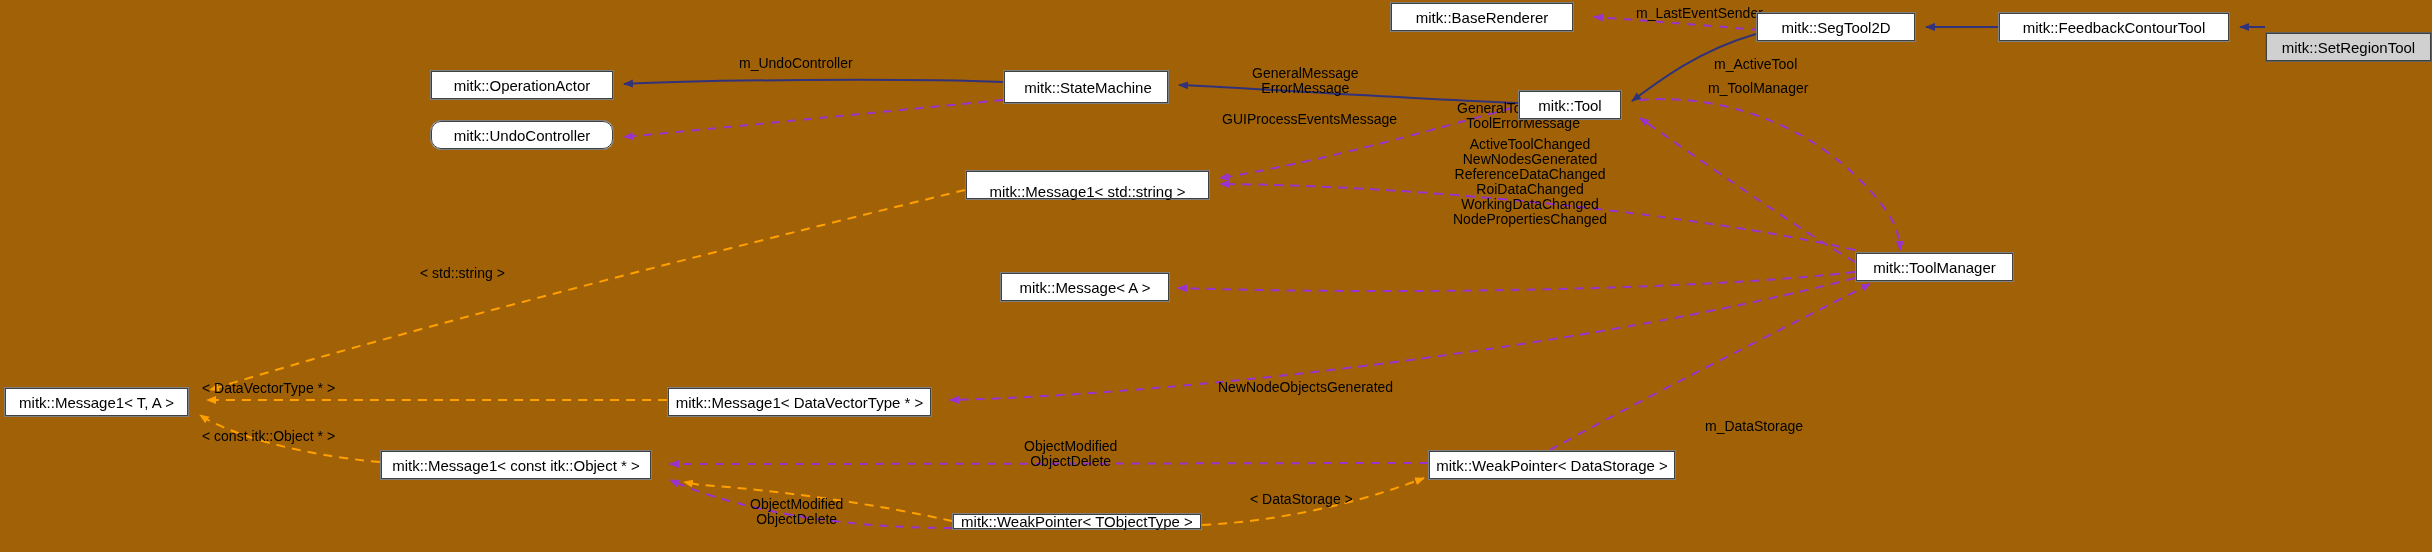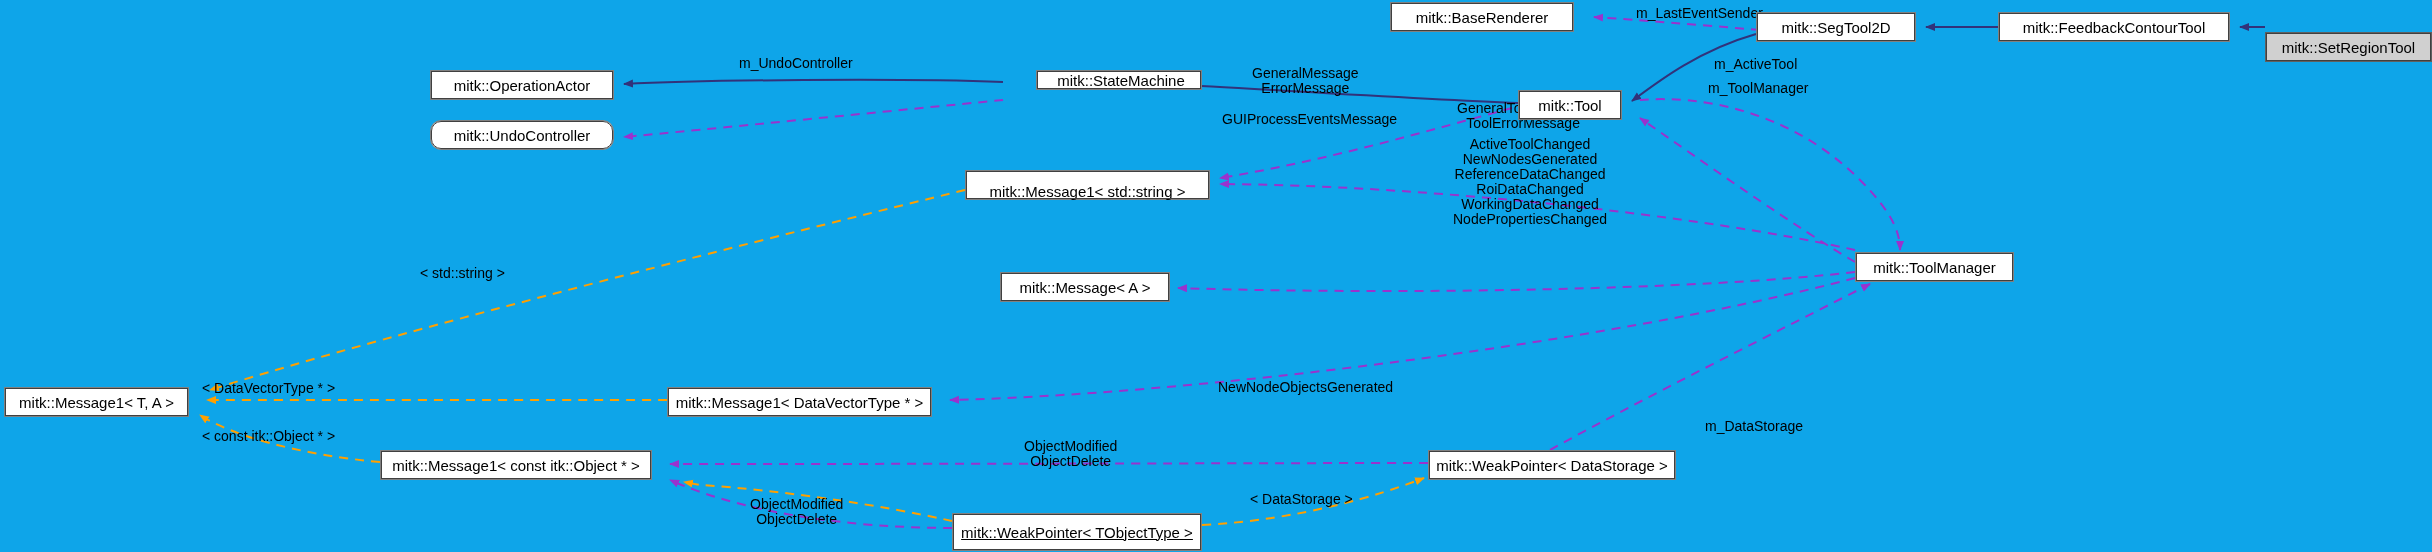--- a/index.html
+++ b/index.html
@@ -4,21 +4,21 @@
 <style>
   html, body {
     margin: 0;
     padding: 0;
     background: #ffffff;
   }
   #canvas {
     position: relative;
     width: 2432px;
     height: 552px;
-    background: #0ea5e9;
+    background: #a16207;
     font-family: "Liberation Sans", sans-serif;
     overflow: hidden;
   }
   #edge-layer {
     position: absolute;
     left: 0;
     top: 0;
     width: 2432px;
     height: 552px;
     pointer-events: none;
@@ -113,21 +113,21 @@
     </div>
   <div class="node" style="left: 1998px; top: 12px; width: 232px; height: 30px;">
       <span>mitk::FeedbackContourTool</span>
     </div>
   <div class="node current" style="left: 2265px; top: 12px; width: 167px; height: 30px; margin-top: 20px;">
       <span>mitk::SetRegionTool</span>
     </div>
   <div class="node" style="left: 430px; top: 70px; width: 184px; height: 30px;">
       <span>mitk::OperationActor</span>
     </div>
-  <div class="node" style="left: 1036px; top: 70px; width: 166px; height: 20px; padding-left: 12px;">
+  <div class="node" style="left: 1003px; top: 70px; width: 166px; height: 34px; padding-left: 12px;">
       <span>mitk::StateMachine</span>
     </div>
   <div class="node" style="left: 1518px; top: 90px; width: 104px; height: 30px;">
       <span>mitk::Tool</span>
     </div>
   <div class="node" style="left: 430px; top: 120px; width: 184px; height: 30px; border-radius: 11px;">
       <span>mitk::UndoController</span>
     </div>
   <div class="node" style="left: 965px; top: 170px; width: 245px; height: 30px; align-items: flex-end;">
       <span>mitk::Message1&lt; std::string &gt;</span>
@@ -143,21 +143,21 @@
     </div>
   <div class="node" style="left: 667px; top: 387px; width: 265px; height: 30px;">
       <span>mitk::Message1&lt; DataVectorType * &gt;</span>
     </div>
   <div class="node" style="left: 380px; top: 450px; width: 272px; height: 30px;">
       <span>mitk::Message1&lt; const itk::Object * &gt;</span>
     </div>
   <div class="node" style="left: 1428px; top: 450px; width: 248px; height: 30px;">
       <span>mitk::WeakPointer&lt; DataStorage &gt;</span>
     </div>
-  <div class="node" style="left: 952px; top: 513px; width: 250px; height: 38px; text-decoration: underline;">
+  <div class="node" style="left: 952px; top: 513px; width: 250px; height: 17px; text-decoration: underline;">
       <span>mitk::WeakPointer&lt; TObjectType &gt;</span>
     </div>
 
   <div class="edge-label left" style="left: 1636px; top: 6px;">m_LastEventSender</div>
   <div class="edge-label left" style="left: 739px; top: 56px;">m_UndoController</div>
   <div class="edge-label" style="left: 1252px; top: 66px;">GeneralMessage
 ErrorMessage</div>
   <div class="edge-label left" style="left: 1714px; top: 57px;">m_ActiveTool</div>
   <div class="edge-label left" style="left: 1708px; top: 81px;">m_ToolManager</div>
   <div class="edge-label" style="left: 1457px; top: 101px;">GeneralToolMessage

